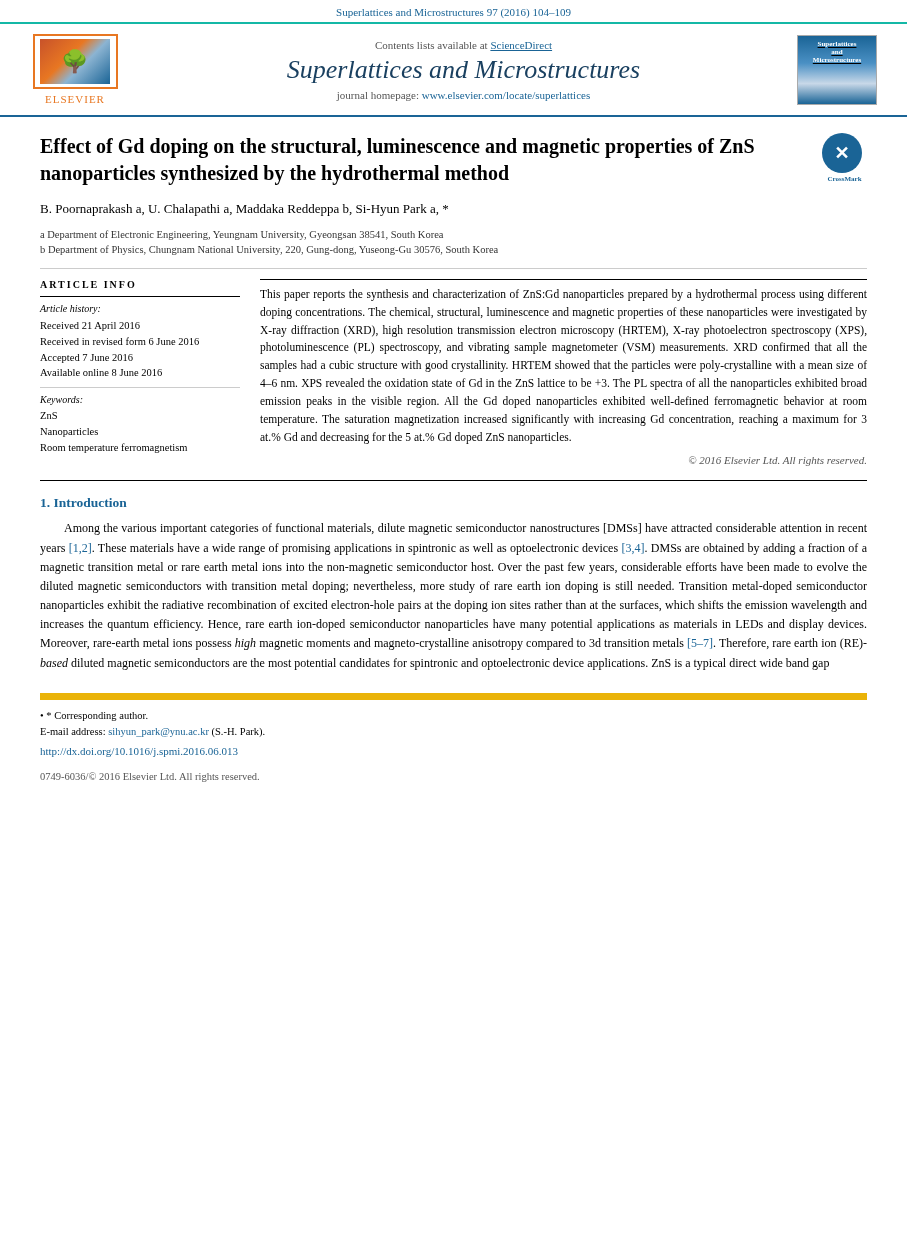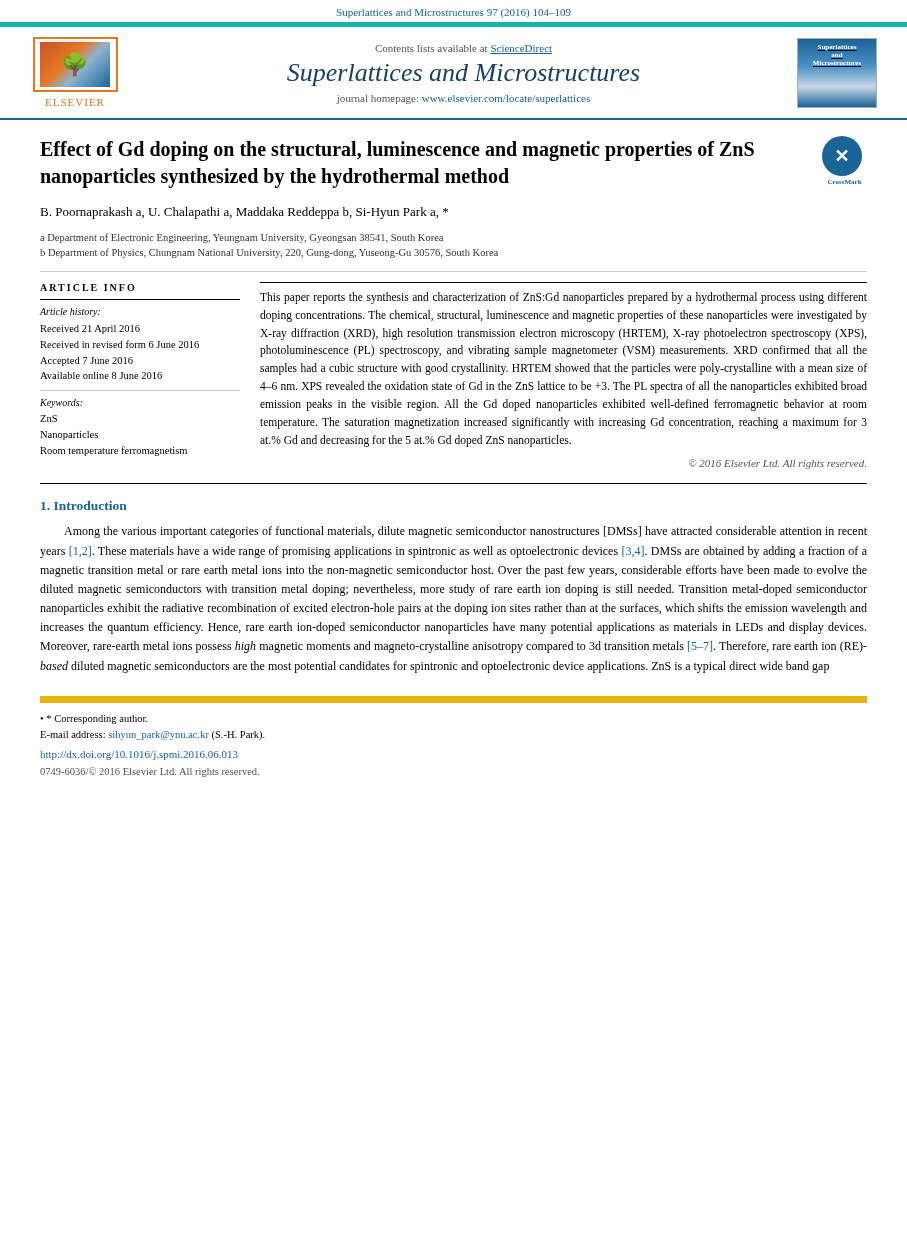--- a/index.html
+++ b/index.html
@@ -9,21 +9,21 @@
       font-size: 13px;
       color: #000;
       width: 907px;
       min-height: 1238px;
     }
     .top-bar {
       text-align: center;
       font-size: 11px;
       color: #1a6496;
       padding: 6px 0 4px 0;
-      border-bottom: 5px solid #14b8a6;
+      border-bottom: 2px solid #14b8a6;
     }
     .journal-header {
       display: flex;
       align-items: center;
       padding: 10px 20px;
       border-bottom: 2px solid #1a6496;
       gap: 12px;
     }
     .journal-header-left {
       width: 110px;
@@ -275,21 +275,21 @@
       line-height: 1.5;
     }
     .doi-line {
       font-size: 11px;
       color: #1a6496;
       margin-top: 6px;
     }
     .issn-line {
       font-size: 10.5px;
       color: #555;
-      margin-top: 6px;
+      margin-top: 14px;
     }
   </style>
 </head>
 <body>
 
 <div class="top-bar">
   <span>Superlattices and Microstructures 97 (2016) 104–109</span>
 </div>
 
 <div class="journal-header">

